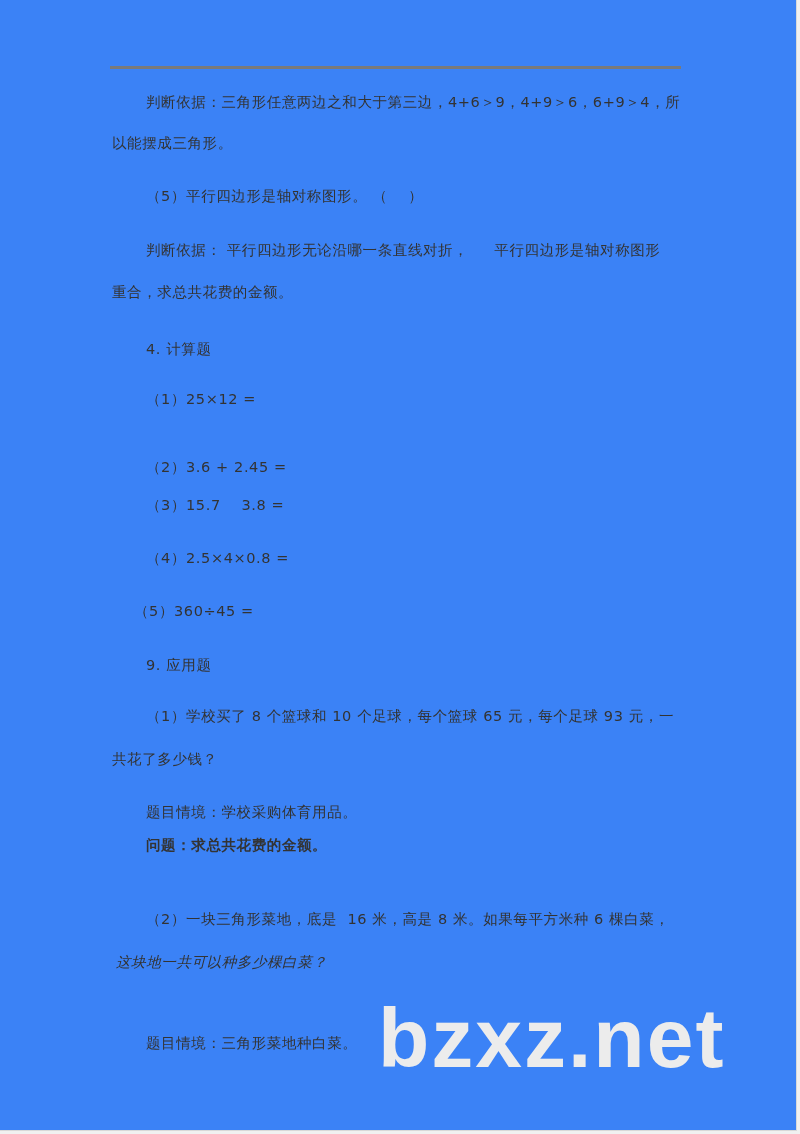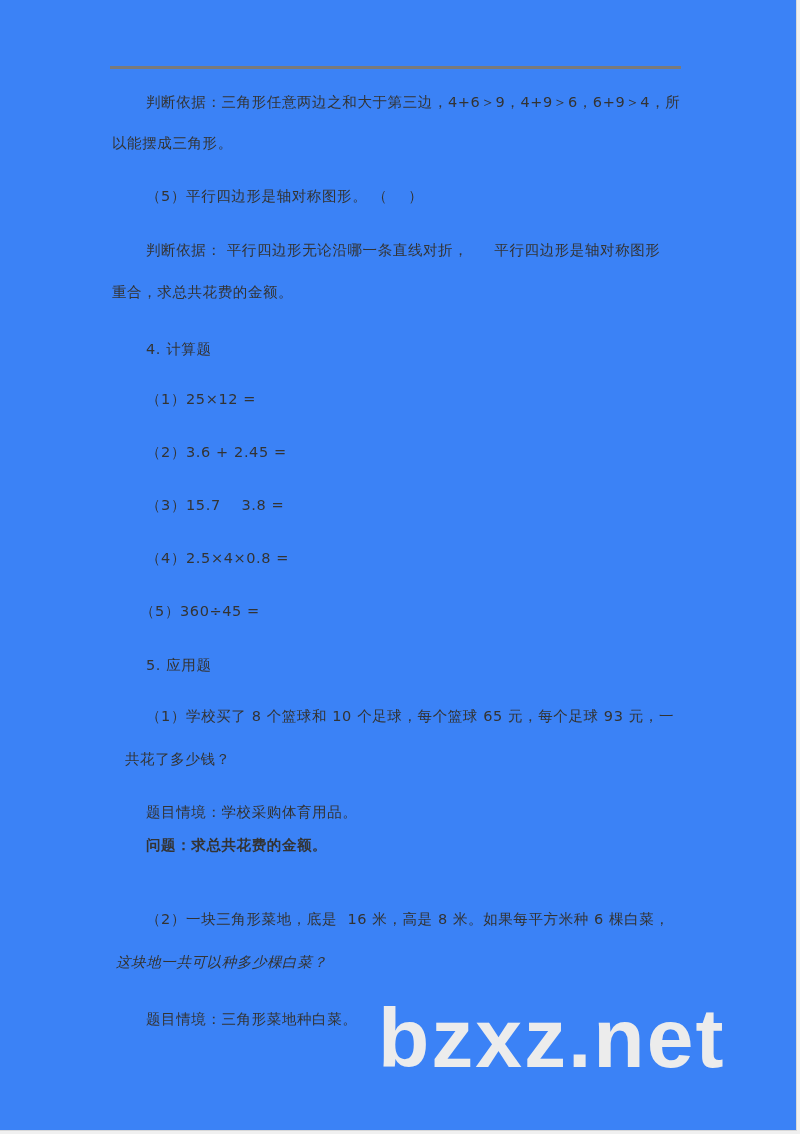--- a/index.html
+++ b/index.html
@@ -30,27 +30,27 @@
 <div class="page">
   <div class="header-rule"></div>
   <div id="lines">
       <div class="line" style="left: 146px; top: 93px;">判断依据：三角形任意两边之和大于第三边，4+6＞9，4+9＞6，6+9＞4，所</div>
       <div class="line" style="left: 112px; top: 134px;">以能摆成三角形。</div>
       <div class="line" style="left: 146px; top: 187px;">（5）平行四边形是轴对称图形。 （    ）</div>
       <div class="line" style="left: 146px; top: 241px;">判断依据： 平行四边形无论沿哪一条直线对折，     平行四边形是轴对称图形</div>
       <div class="line" style="left: 112px; top: 283px;">重合，求总共花费的金额。</div>
       <div class="line" style="left: 146px; top: 340px;">4. 计算题</div>
       <div class="line" style="left: 146px; top: 390px;">（1）25×12 =</div>
-      <div class="line" style="left: 146px; top: 443px;">（2）3.6 + 2.45 =</div>
+      <div class="line" style="left: 146px; top: 458px;">（2）3.6 + 2.45 =</div>
       <div class="line" style="left: 146px; top: 496px;">（3）15.7    3.8 =</div>
       <div class="line" style="left: 146px; top: 549px;">（4）2.5×4×0.8 =</div>
-      <div class="line" style="left: 140px; top: 602px; text-align: center;">（5）360÷45 =</div>
-      <div class="line" style="left: 146px; top: 656px;">5. 应用题</div>
+      <div class="line" style="left: 134px; top: 602px; text-align: center;">（5）360÷45 =</div>
+      <div class="line" style="left: 146px; top: 656px;">9. 应用题</div>
       <div class="line" style="left: 146px; top: 707px;">（1）学校买了 8 个篮球和 10 个足球，每个篮球 65 元，每个足球 93 元，一</div>
-      <div class="line" style="left: 125px; top: 750px;">共花了多少钱？</div>
+      <div class="line" style="left: 112px; top: 750px;">共花了多少钱？</div>
       <div class="line" style="left: 146px; top: 803px;">题目情境：学校采购体育用品。</div>
       <div class="line" style="left: 146px; top: 836px; font-weight: bold;">问题：求总共花费的金额。</div>
       <div class="line" style="left: 146px; top: 910px; text-align: right;">（2）一块三角形菜地，底是  16 米，高是 8 米。如果每平方米种 6 棵白菜，</div>
       <div class="line" style="left: 116px; top: 953px; font-style: italic;">这块地一共可以种多少棵白菜？</div>
-      <div class="line" style="left: 146px; top: 1010px; text-align: center;">题目情境：三角形菜地种白菜。</div>
+      <div class="line" style="left: 146px; top: 1034px; text-align: center;">题目情境：三角形菜地种白菜。</div>
     </div>
   <div class="watermark">bzxz.net</div>
 </div>
 
 </body></html>

